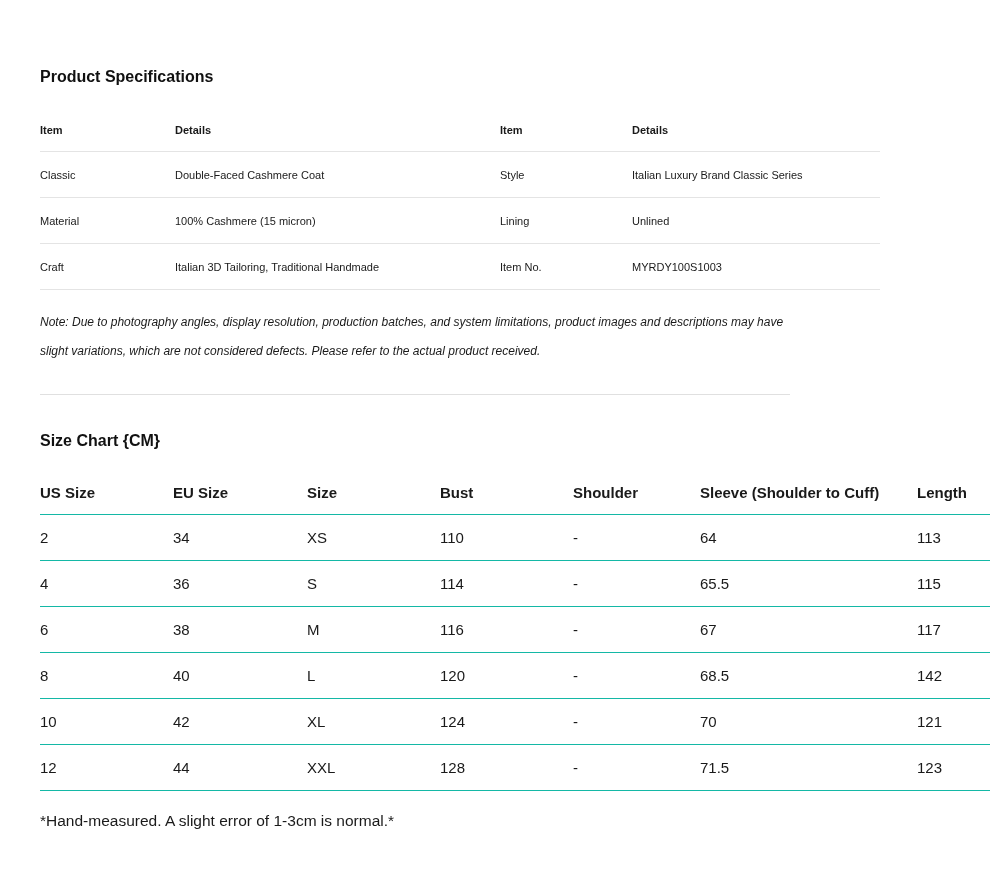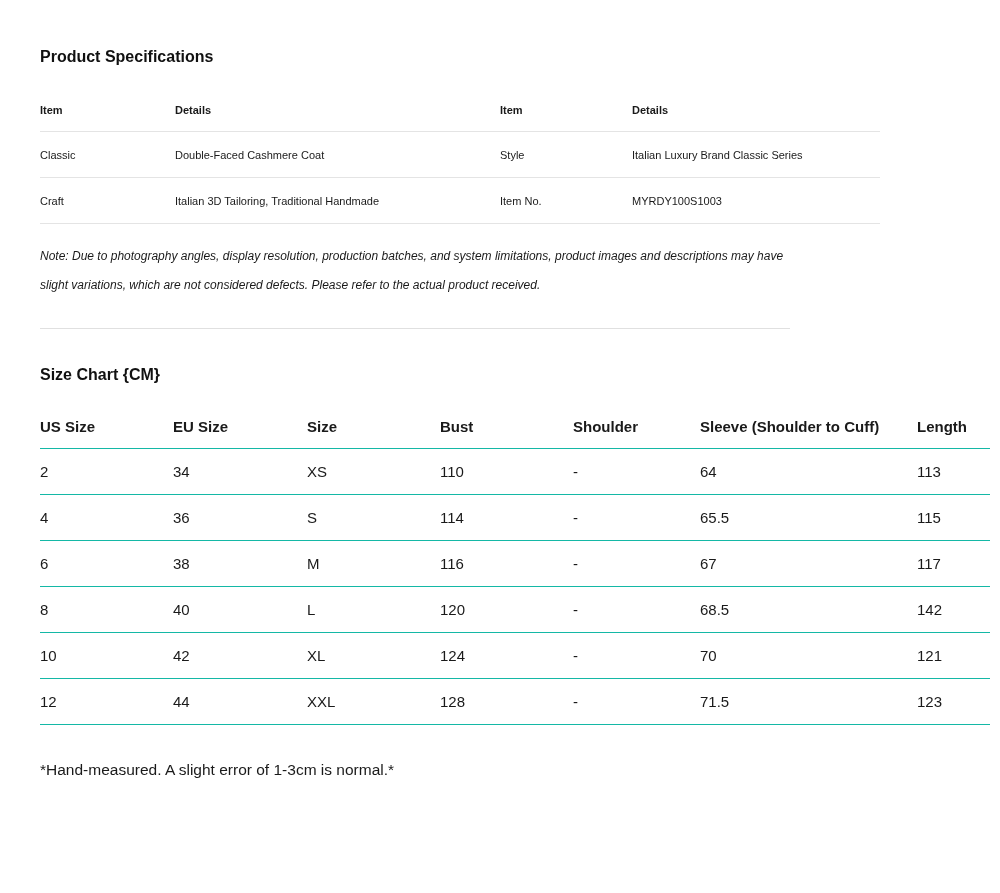--- a/index.html
+++ b/index.html
@@ -7,21 +7,21 @@
     background: #ffffff;
     width: 1000px;
     height: 893px;
     font-family: "Liberation Sans", "DejaVu Sans", sans-serif;
     color: #1a1a1a;
     overflow: hidden;
   }
   .page {
     width: 1000px;
     height: 893px;
-    padding: 48px 0 0 40px;
+    padding: 68px 0 0 40px;
     background: #ffffff;
   }
   .section-heading {
     font-size: 16px;
     font-weight: 700;
     line-height: 18px;
     color: #111111;
   }
 
   
@@ -75,21 +75,21 @@
     grid-template-columns: 133px 134px 133px 133px 127px 217px 1fr;
     align-items: center;
     height: 46px;
     border-bottom: 1px solid #14b8a6;
   }
   .size-row.header { height: 45px; }
   .size-row.header .cell { font-weight: 700; }
 
   
   .footnote {
-    margin-top: 36px;
+    margin-top: 21px;
     font-size: 15.5px;
     color: #1a1a1a;
   }
 </style>
 </head>
 <body>
 
 <div class="page">
 
   <div class="section-heading">Product Specifications</div>
@@ -99,20 +99,26 @@
       <div class="cell">Item</div>
       <div class="cell">Details</div>
       <div class="cell">Item</div>
       <div class="cell">Details</div>
     </div>
     <div class="spec-row">
       <div class="cell">Classic</div>
       <div class="cell">Double-Faced Cashmere Coat</div>
       <div class="cell">Style</div>
       <div class="cell">Italian Luxury Brand Classic Series</div>
+    </div>
+    <div class="spec-row">
+      <div class="cell">Material</div>
+      <div class="cell">100% Cashmere (15 micron)</div>
+      <div class="cell">Lining</div>
+      <div class="cell">Unlined</div>
     </div>
     <div class="spec-row">
       <div class="cell">Craft</div>
       <div class="cell">Italian 3D Tailoring, Traditional Handmade</div>
       <div class="cell">Item No.</div>
       <div class="cell">MYRDY100S1003</div>
     </div>
   </div>
 
   <p class="note">Note: Due to photography angles, display resolution, production batches, and system limitations, product images and descriptions may have slight variations, which are not considered defects. Please refer to the actual product received.</p>

